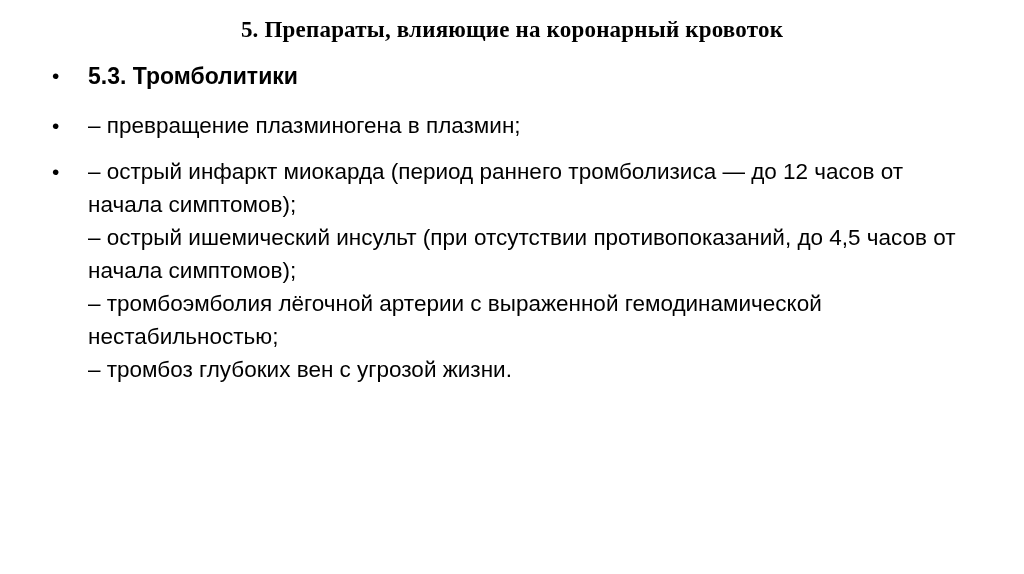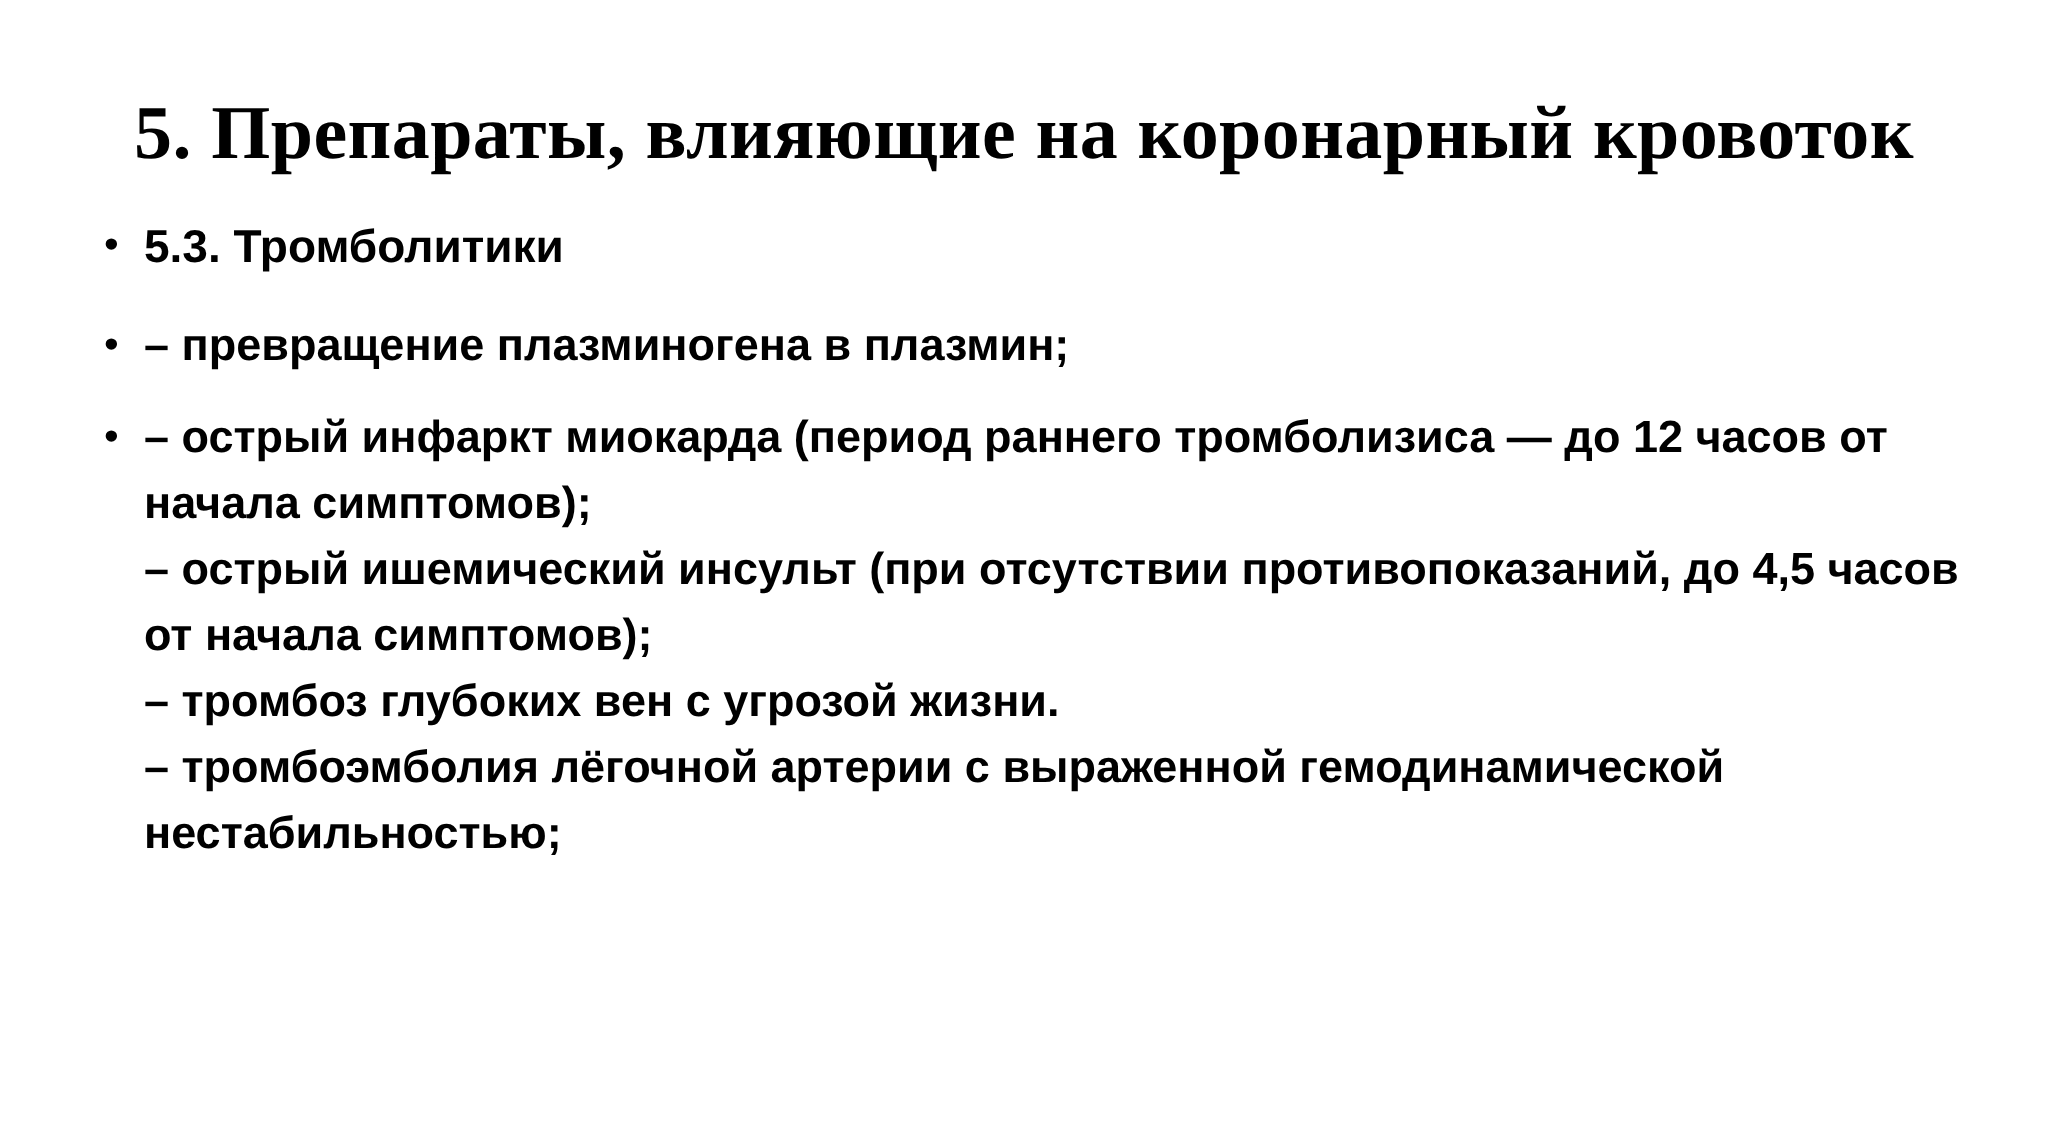--- a/index.html
+++ b/index.html
@@ -17,23 +17,23 @@
   .slide {
     position: relative;
     width: 1024px;
     height: 574px;
     box-sizing: border-box;
     padding: 0;
   }
   .slide-title {
     font-family: "Liberation Serif", serif;
     font-weight: bold;
-    font-size: 38px;
+    font-size: 23px;
     text-align: center;
-    margin: 46px 60px 0 60px;
+    margin: 17px 60px 0 60px;
     line-height: 1.15;
     letter-spacing: 0.2px;
   }
   .body-block {
     margin: 16px 0 0 0;
     padding: 0 44px 0 52px;
   }
   .bullet-item {
     display: flex;
     align-items: flex-start;
@@ -42,30 +42,31 @@
   .bullet-dot {
     flex: 0 0 auto;
     width: 20px;
     font-size: 21px;
     line-height: 34px;
     text-align: left;
     color: #000;
   }
   .bullet-body {
     flex: 1 1 auto;
+    margin-left: 16px;
   }
   .bullet-head {
     font-size: 23px;
     font-weight: bold;
     line-height: 34px;
   }
   .sub-line {
     font-size: 22.5px;
     line-height: 33px;
-    font-weight: bold;
+    font-weight: normal;
     white-space: pre-wrap;
   }
   .gap-s { height: 10px; }
   .gap-m { height: 14px; }
 </style>
 </head>
 <body>
 
 <div class="slide">
 
@@ -89,19 +90,19 @@
       </div>
     </div>
 
     <div class="gap-s"></div>
 
     <div class="bullet-item">
       <div class="bullet-dot">•</div>
       <div class="bullet-body">
         <div class="sub-line">– острый инфаркт миокарда (период раннего тромболизиса — до 12 часов от начала симптомов);</div>
         <div class="sub-line">– острый ишемический инсульт (при отсутствии противопоказаний, до 4,5 часов от начала симптомов);</div>
+        <div class="sub-line">– тромбоэмболия лёгочной артерии с выраженной гемодинамической нестабильностью;</div>
         <div class="sub-line">– тромбоз глубоких вен с угрозой жизни.</div>
-        <div class="sub-line">– тромбоэмболия лёгочной артерии с выраженной гемодинамической нестабильностью;</div>
       </div>
     </div>
 
   </div>
 </div>
 
 </body></html>

